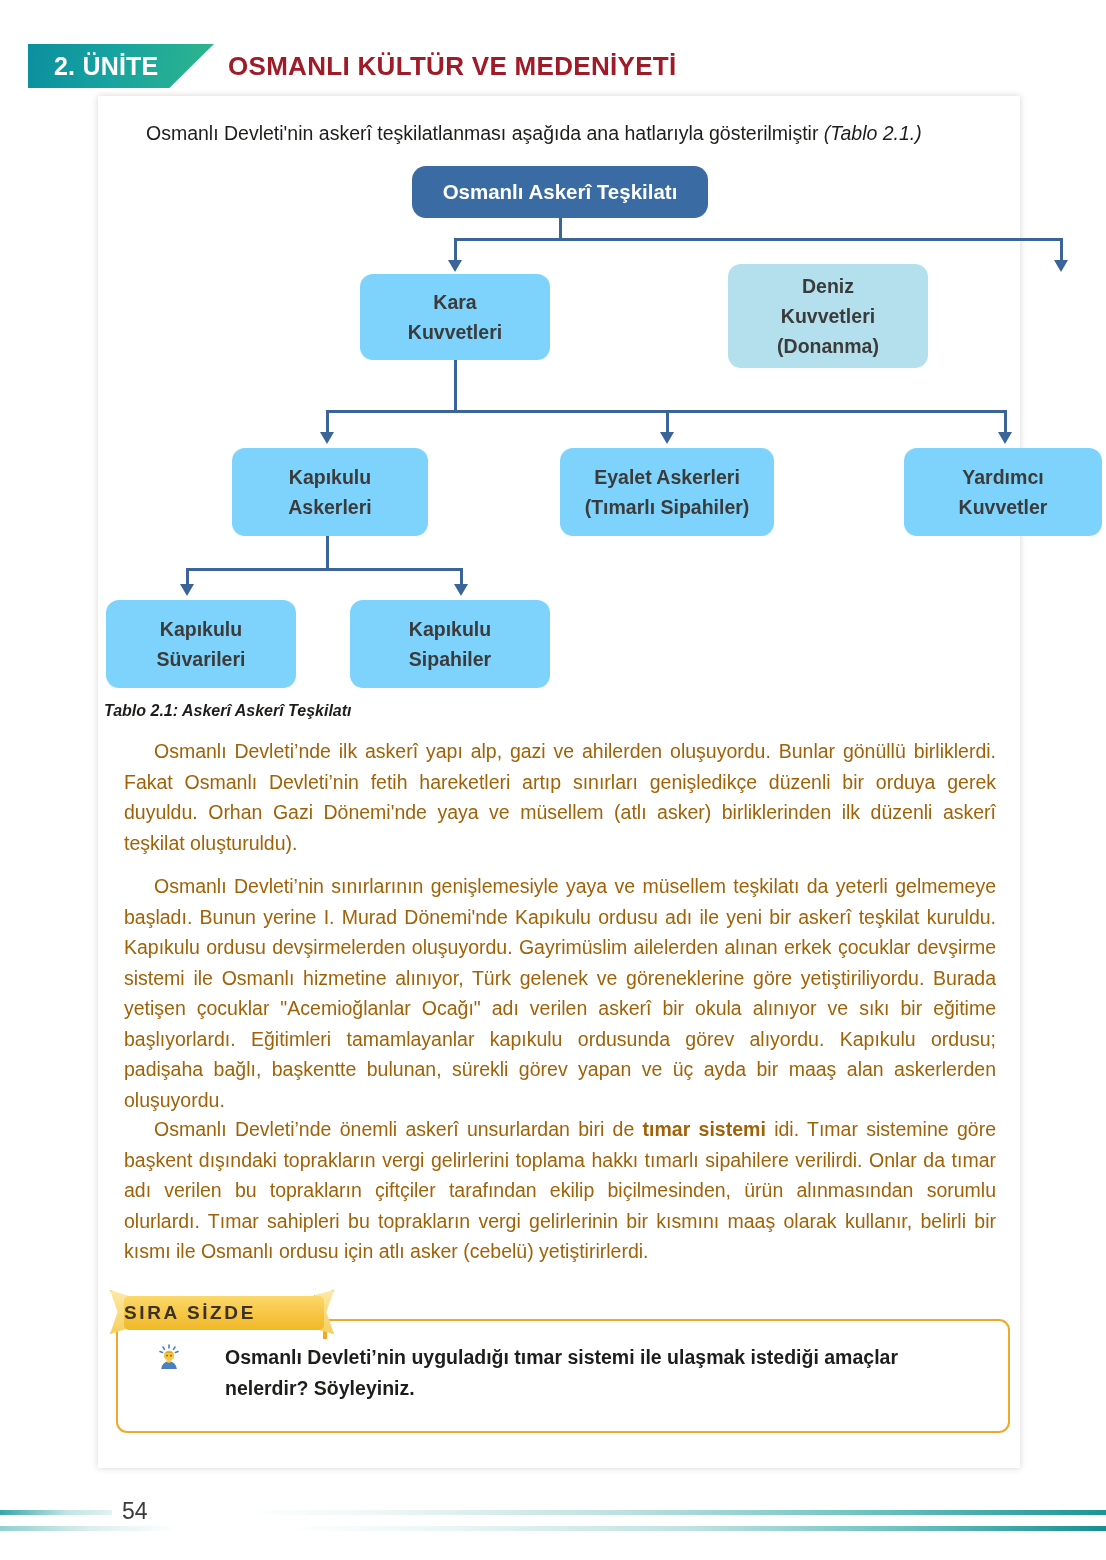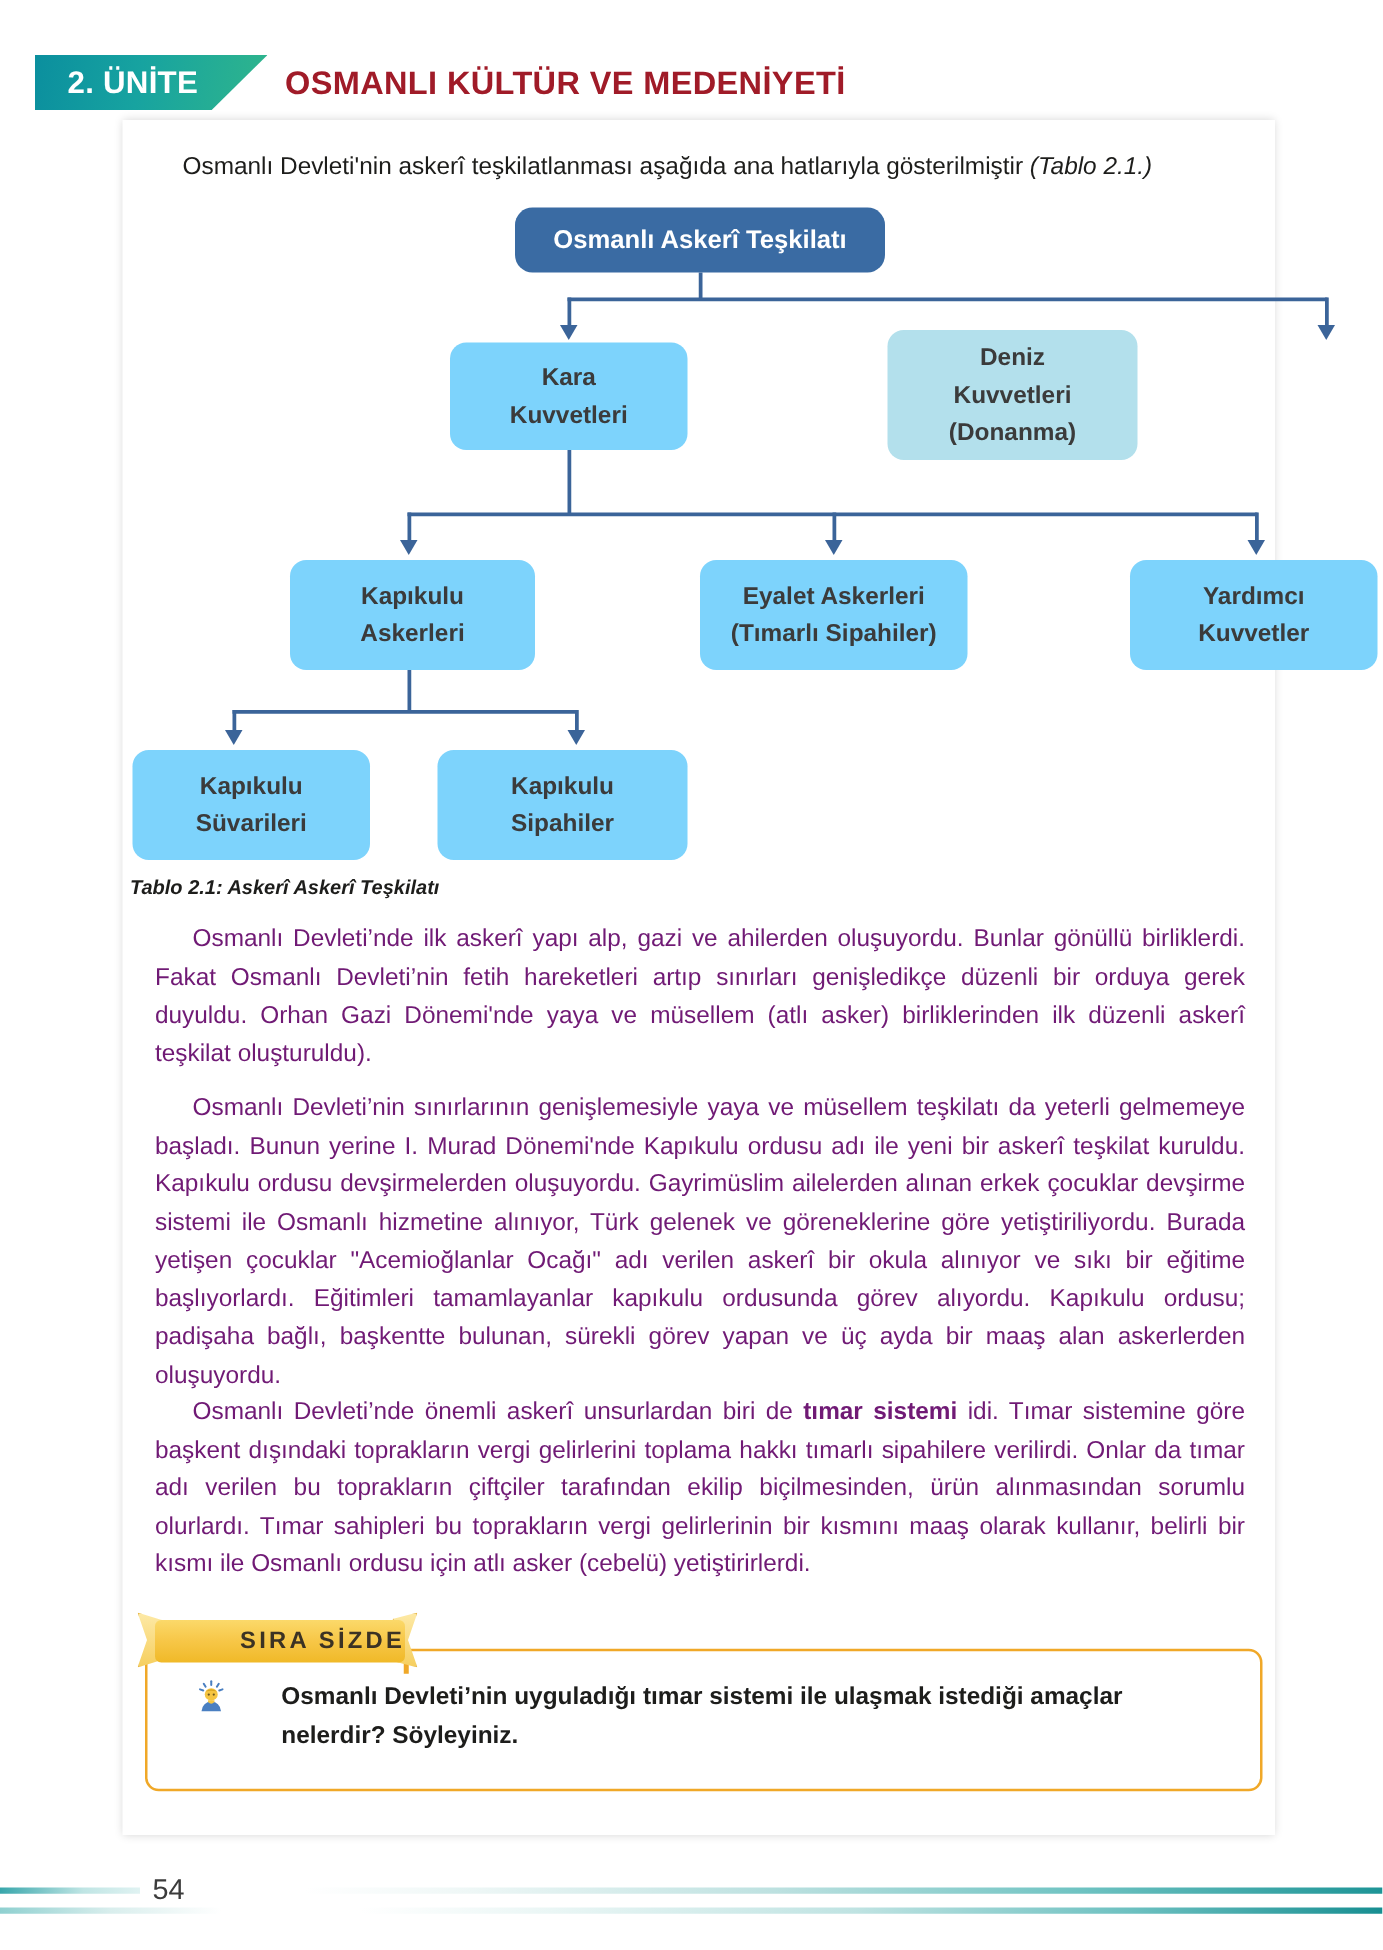--- a/index.html
+++ b/index.html
@@ -138,21 +138,21 @@
     color: #1d1d1b;
   }
 
   
   .body-text {
     position: absolute;
     left: 26px;
     width: 872px;
     font-size: 19.5px;
     line-height: 30.5px;
-    color: #701a75;
+    color: #a16207;
     text-align: justify;
     text-indent: 30px;
   }
   .body-text b { font-weight: bold; }
 
   #para1 { top: 640px; }
   #para2 { top: 775px; }
   #para3 { top: 1018px; }
 
   
@@ -173,21 +173,21 @@
   }
   .ribbon-body {
     position: absolute;
     top: 8px; left: 16px;
     width: 200px;
     height: 34px;
     background: linear-gradient(180deg, #fbd96a 0%, #f7c748 48%, #f0b928 100%);
     border-radius: 5px;
     display: flex;
     align-items: center;
-    justify-content: flex-end;
+    justify-content: flex-start;
   }
   .ribbon-label {
     font-size: 19px;
     font-weight: bold;
     color: #3b3224;
     letter-spacing: 2.6px;
   }
   .ribbon-fold {
     position: absolute;
     width: 20px;
@@ -302,21 +302,21 @@
       <div class="ln h" style="top:72px; left:356px; width:608px;"></div>
       <div class="ln v" style="top:72px; left:356px; height:24px;"></div>
       <div class="ln v" style="top:72px; left:962px; height:24px;"></div>
       <div class="arrow" style="top:94px; left:350px;"></div>
       <div class="arrow" style="top:94px; left:956px;"></div>
 
       <div class="node purple" style="top:108px; left:262px; width:190px; height:86px;">
         <span>Kara</span>
         <span>Kuvvetleri</span>
       </div>
-      <div class="node cyan" style="top:98px; left:612px; width:200px; height:104px;justify-content:center;">
+      <div class="node cyan" style="top:98px; left:630px; width:200px; height:104px;justify-content:center;">
         <span>Deniz</span>
         <span>Kuvvetleri</span>
         <span>(Donanma)</span>
       </div>
 
       <div class="ln v" style="top:194px; left:356px; height:52px;"></div>
       <div class="ln h" style="top:244px; left:228px; width:680px;"></div>
       <div class="ln v" style="top:244px; left:228px; height:26px;"></div>
       <div class="ln v" style="top:244px; left:568px; height:26px;"></div>
       <div class="ln v" style="top:244px; left:906px; height:26px;"></div>

